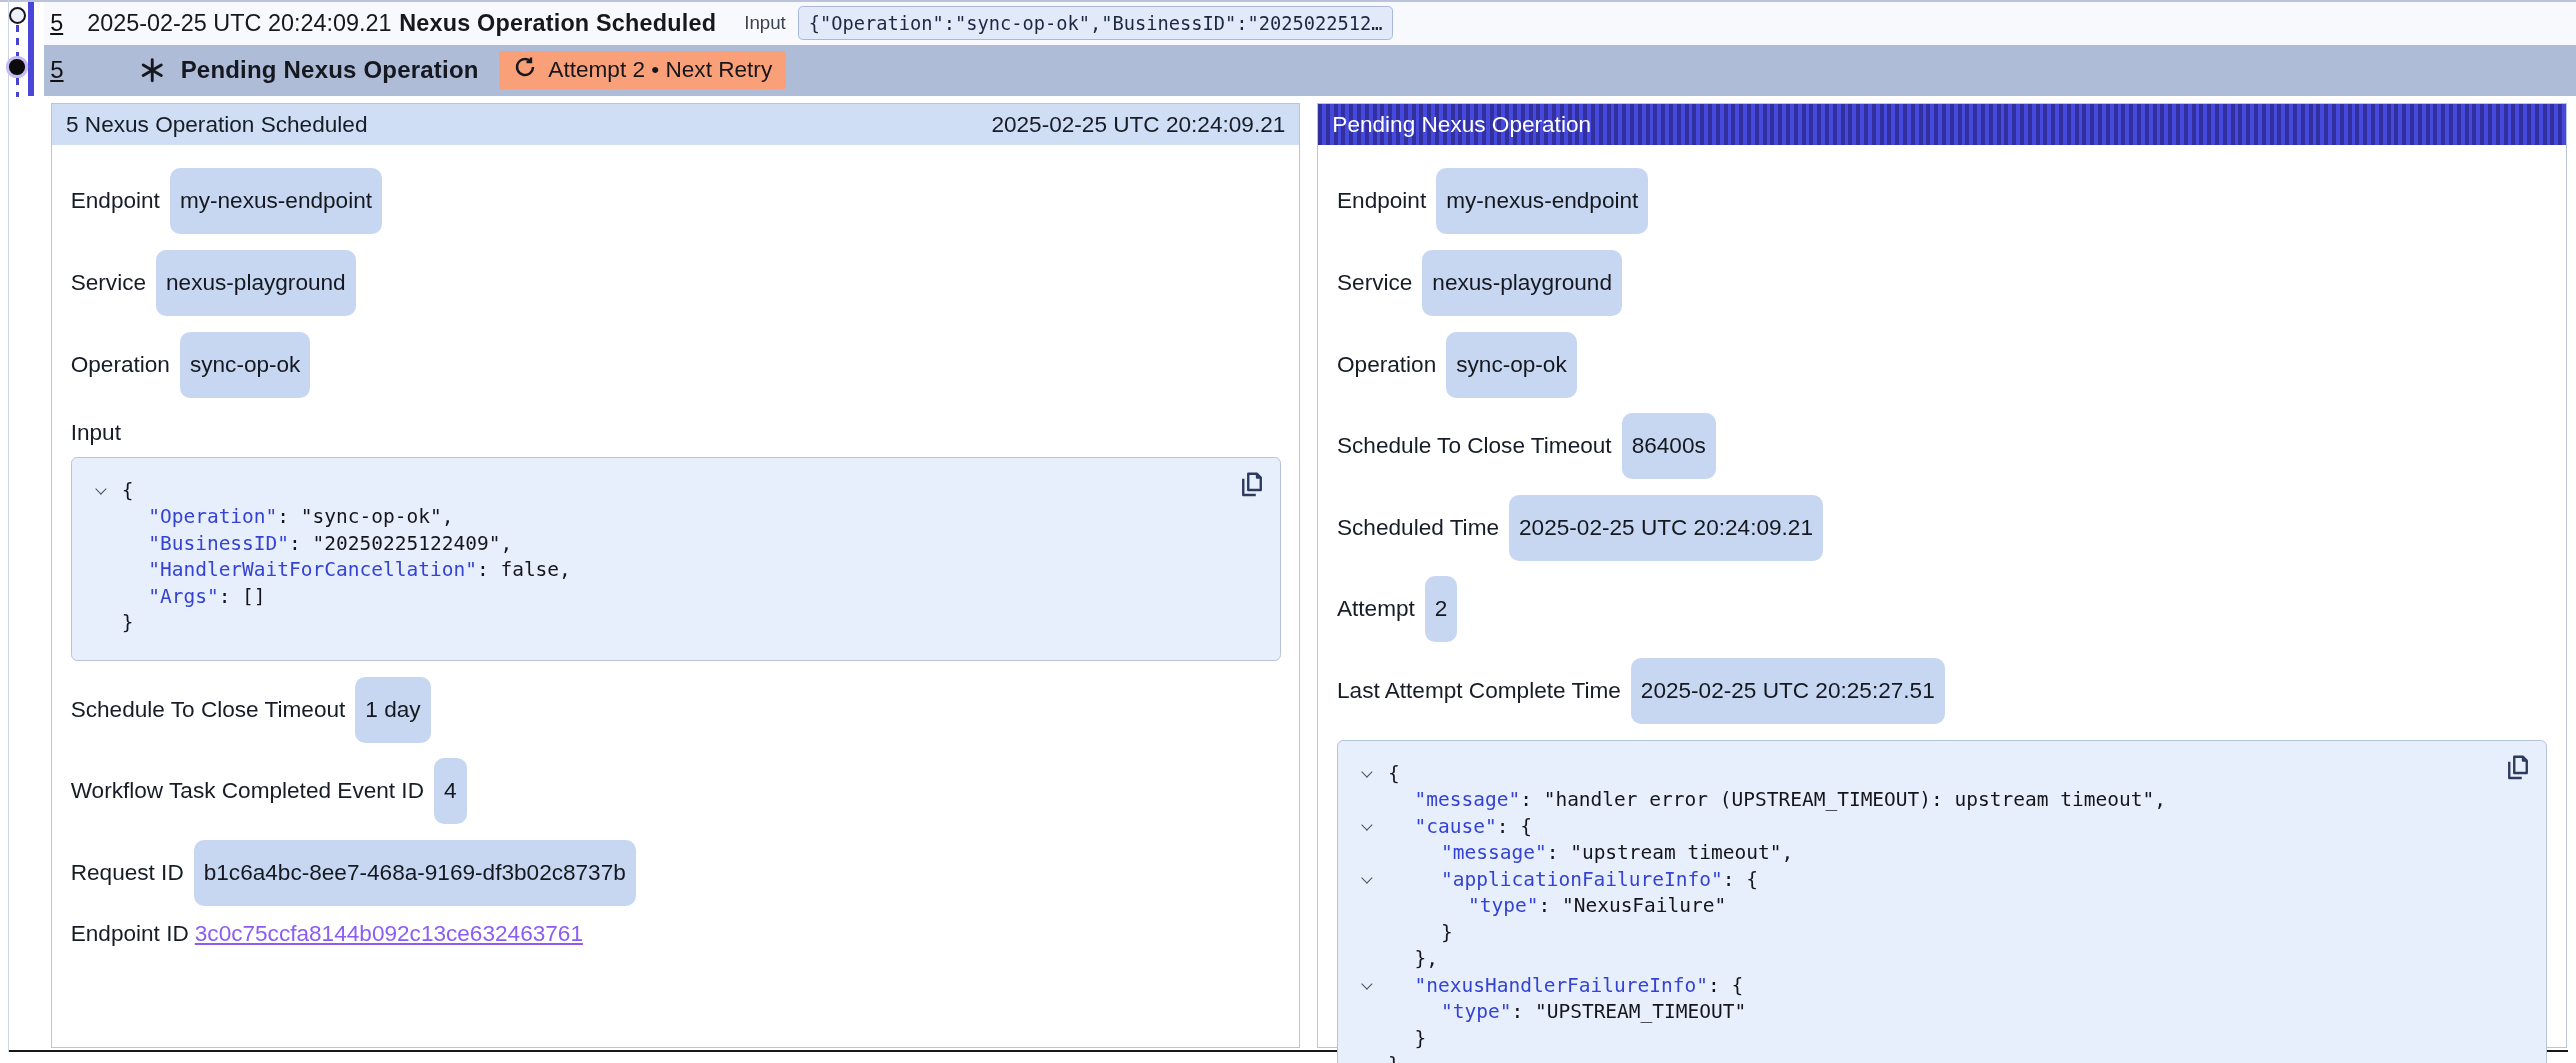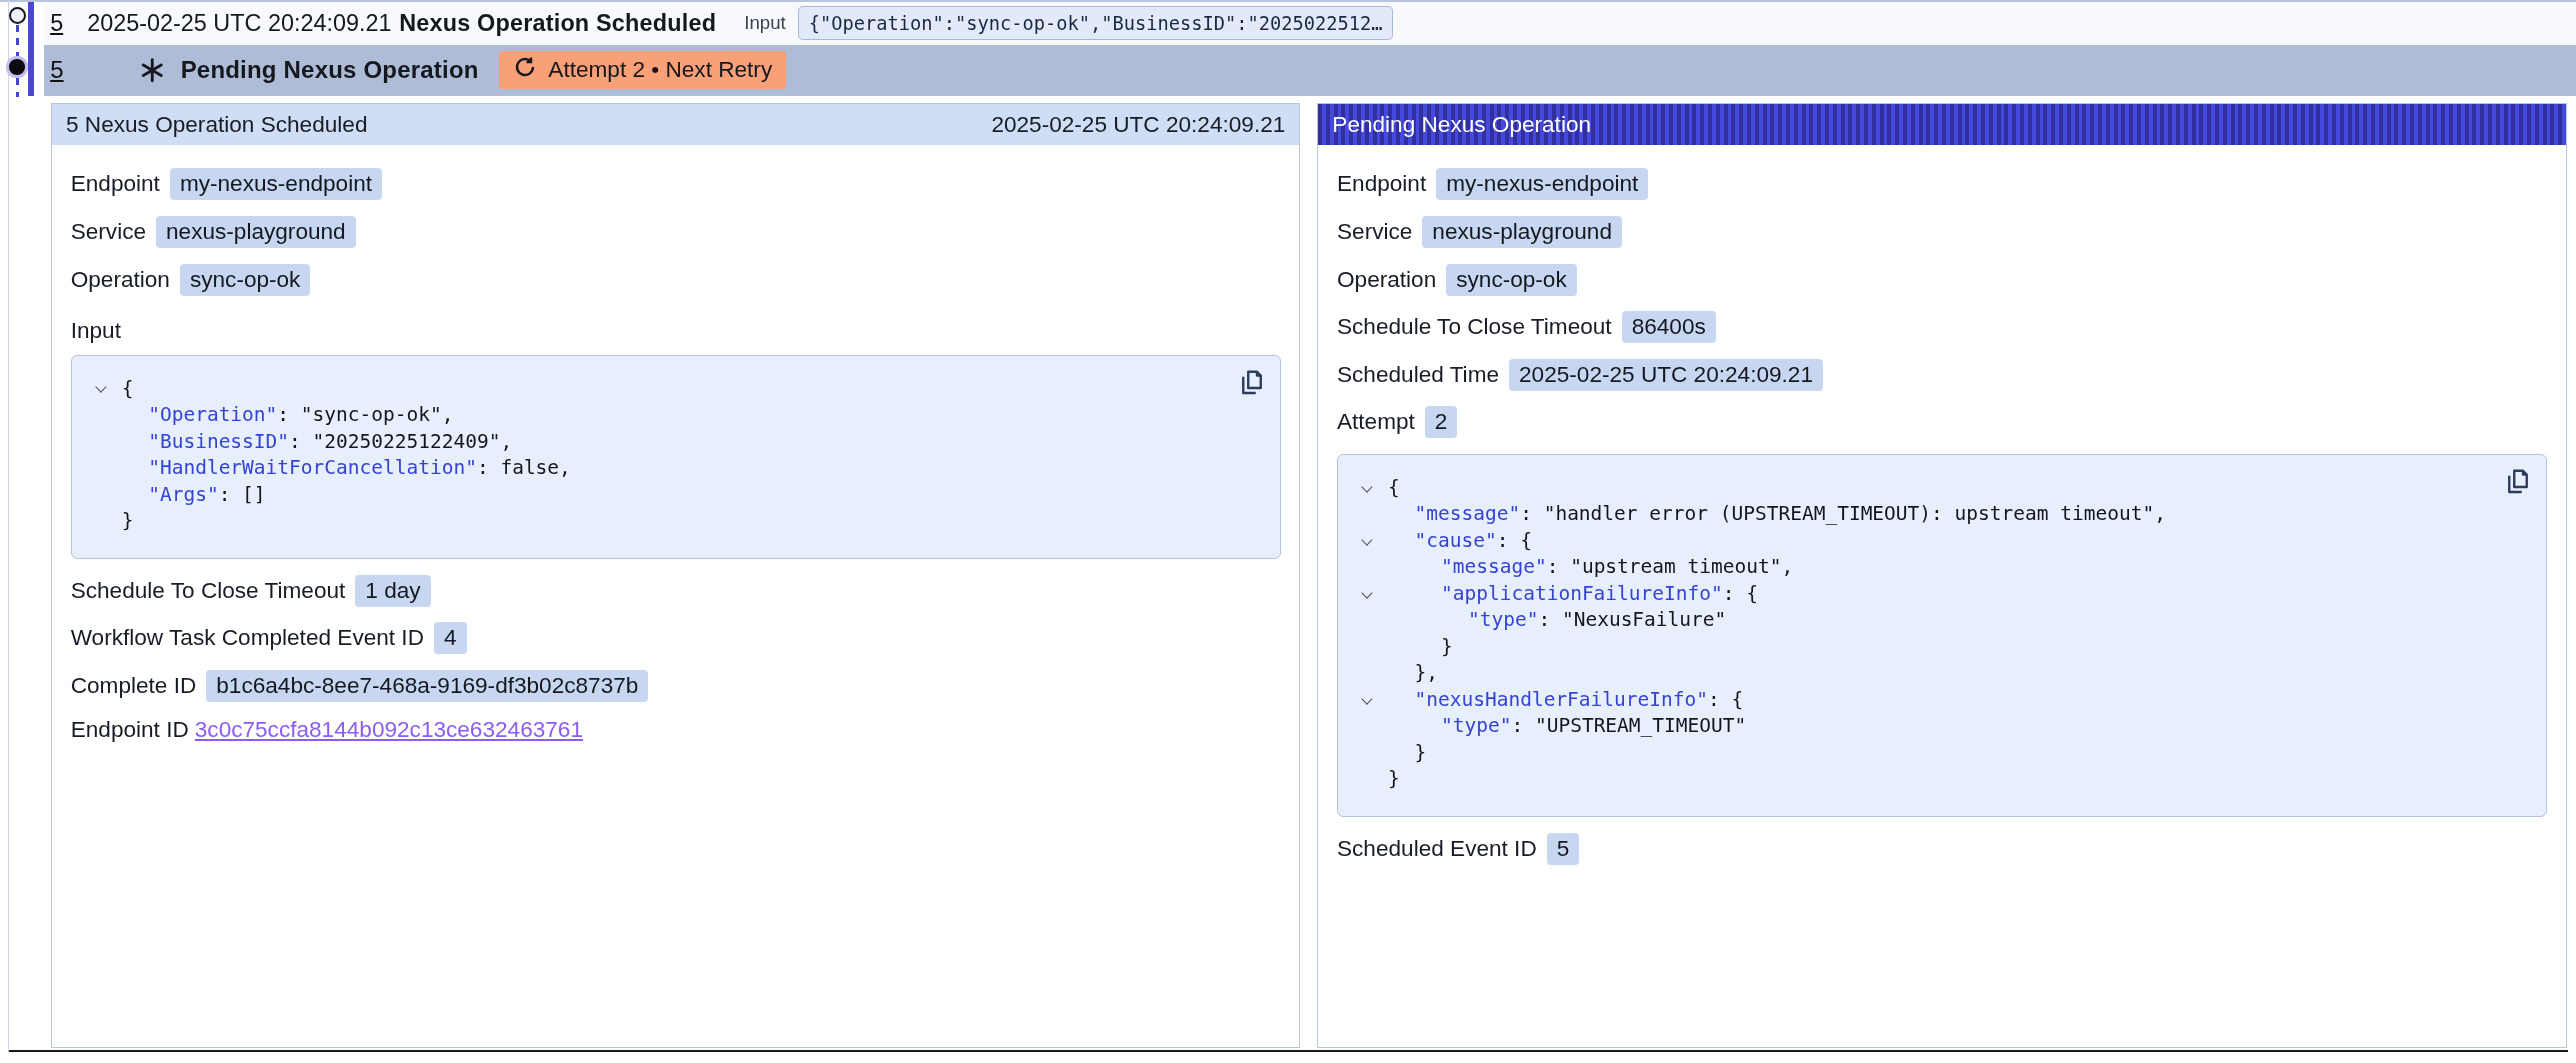--- a/index.html
+++ b/index.html
@@ -49,22 +49,22 @@
   .panel-header { height:41px; display:flex; align-items:center; justify-content:space-between;
     padding:0 14px; font-size:22.6px; color:#171c26; }
   .panel.left .panel-header { background:#cfddf5; }
   .panel.right .panel-header {
     background: repeating-linear-gradient(90deg, #322f9e 0 3.9px, #4549dc 3.9px 7.8px);
     color:#ffffff; }
   .panel-body { padding:7.8px 18.7px 15.6px 18.7px; }
 
   .field-row { margin:15.6px 0; font-size:22.6px; display:flex; align-items:center;text-align:right; }
   .field-label { color:#171c26; }
-  .field-badge { display:inline-block; background:#c7d7f2; border-radius:4px;
-    padding:3px 10px; margin-left:10px; color:#15181e; }
+  .field-badge { display:inline-block; background:#c7d7f2; border-radius:10px;
+    padding:20px 10px; margin-left:10px; color:#15181e; }
   .field-link { margin-left:6px; text-decoration:underline; color:#8b5cf6; }
 
   .annotation { display:inline-flex; align-items:center; background:#fff;
     border:6.2px solid #ee3a6d; border-radius:11px; padding:6.2px 14px 6.2px 11px;
     margin-left:-18.7px; position:relative; z-index:3; }
   .annotation .field-label { }
   .section-label { font-size:22.6px; margin:22px 0 11px; color:#171c26; }
 
   .code-block { position:relative; background:#e8effc; border:1.6px solid #b6c2dc;
     border-radius:6.2px; padding:20px 44px 23.4px 22px;
@@ -169,21 +169,21 @@
       <div>
           <div class="field-row">
             <span class="field-label">Schedule To Close Timeout</span>
             <span class="field-badge">1 day</span>
           </div>
           <div class="field-row">
             <span class="field-label">Workflow Task Completed Event ID</span>
             <span class="field-badge">4</span>
           </div>
           <div class="field-row">
-            <span class="field-label">Complete ID</span>
+            <span class="field-label">Request ID</span>
             <span class="field-badge">b1c6a4bc-8ee7-468a-9169-df3b02c8737b</span>
           </div>
           <div class="field-row">
             <span class="field-label">Endpoint ID</span>
             <span class="field-link">3c0c75ccfa8144b092c13ce632463761</span>
           </div>
         </div>
     </div>
   </section>
 
@@ -209,20 +209,24 @@
             <span class="field-label">Schedule To Close Timeout</span>
             <span class="field-badge">86400s</span>
           </div>
           <div class="field-row">
             <span class="field-label">Scheduled Time</span>
             <span class="field-badge">2025-02-25 UTC 20:24:09.21</span>
           </div>
           <div class="field-row">
             <span class="field-label">Attempt</span>
             <span class="field-badge">2</span>
+          </div>
+          <div class="field-row">
+            <span class="field-label">Last Attempt Complete Time</span>
+            <span class="field-badge">2025-02-25 UTC 20:25:27.51</span>
           </div>
         </div>
       <div class="code-block">
         <button class="copy-btn">
           <span>
             <svg viewBox="0 0 24 24" width="30" height="30" fill="none" stroke="#2c3a5e" stroke-width="1.9" stroke-linejoin="round">
                 <path d="M9 3h7l3 3v10H9z"></path>
                 <path d="M16 3v3h3"></path>
                 <path d="M15 20H5V7"></path>
               </svg>

